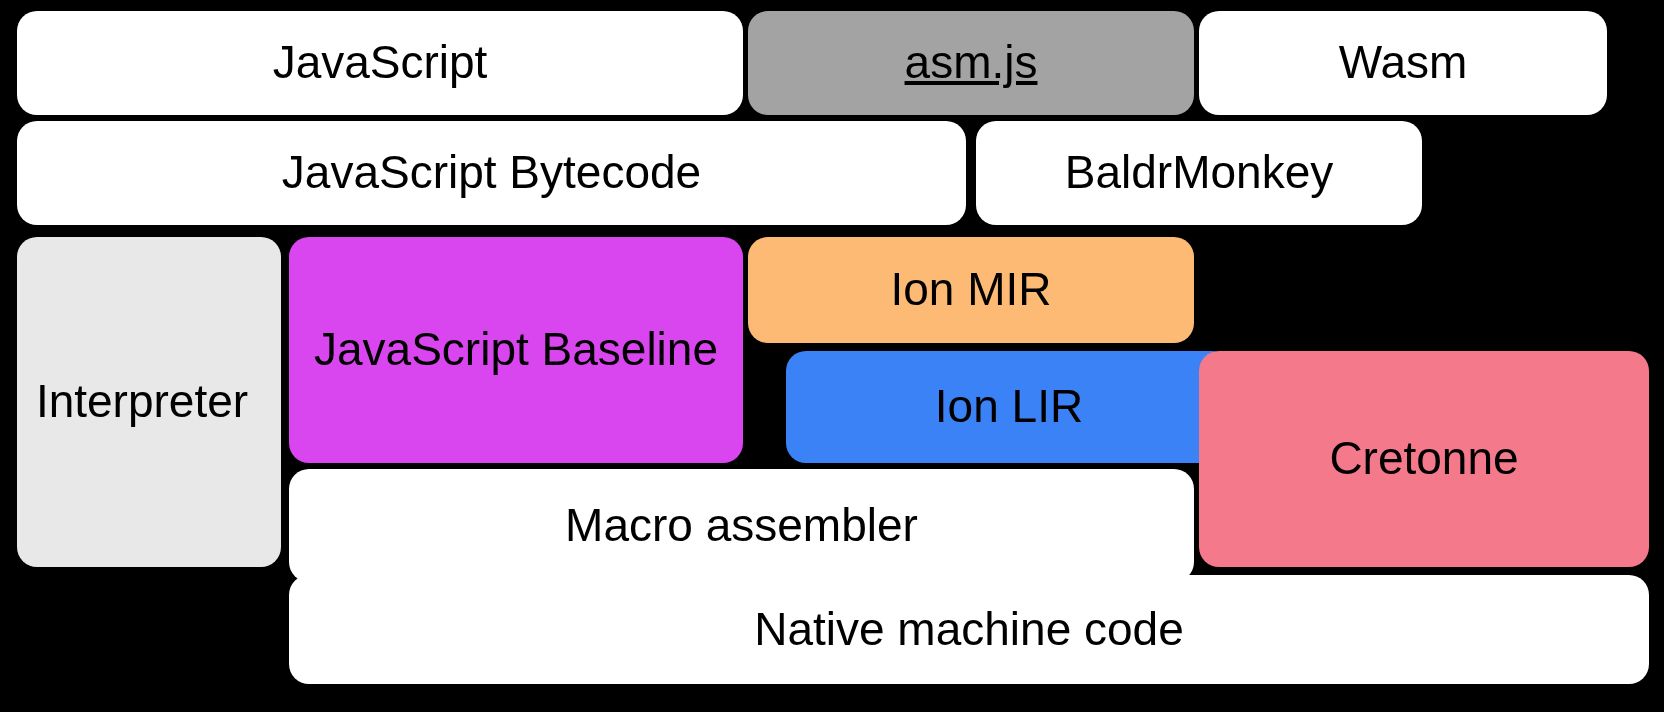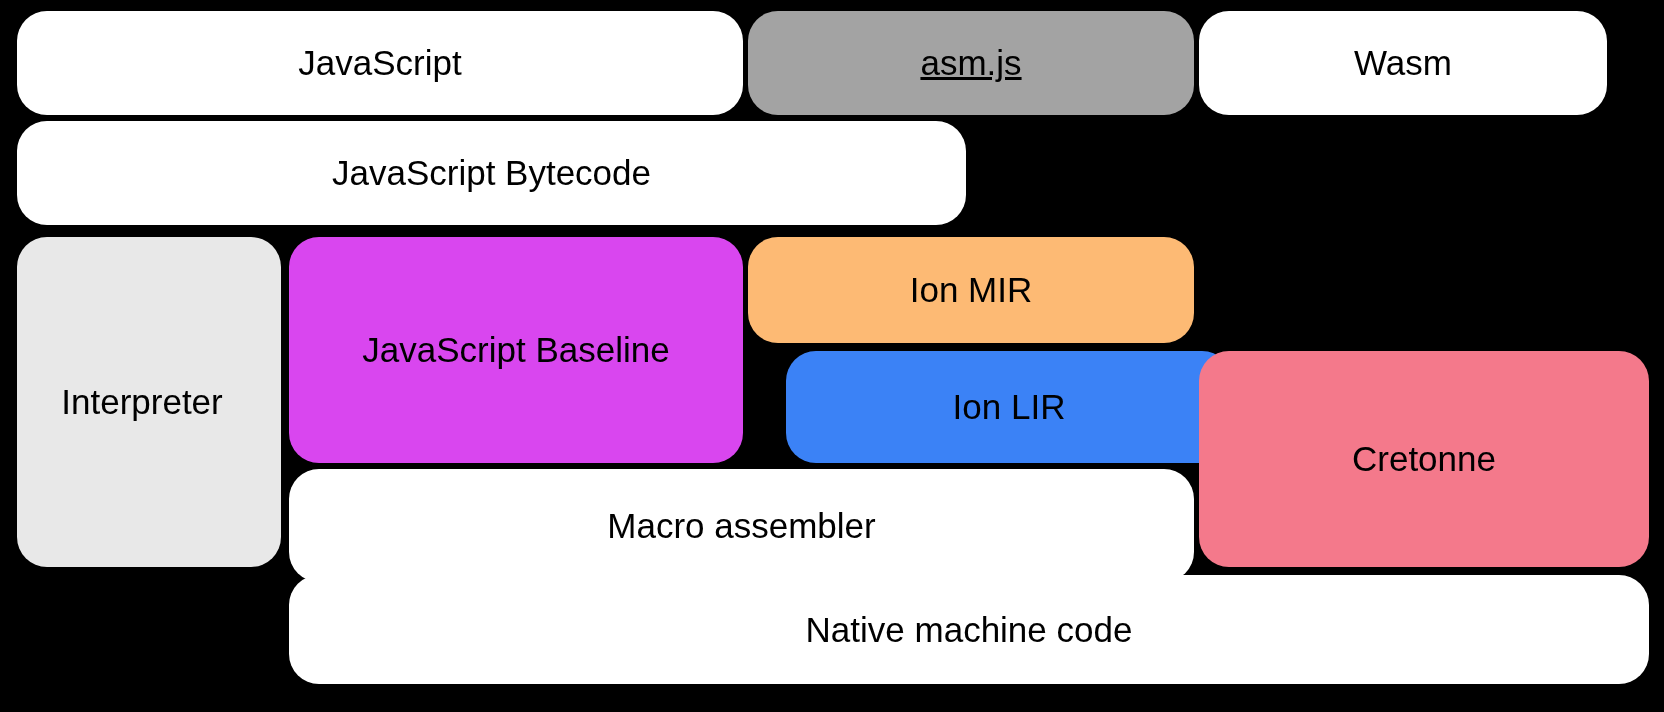--- a/index.html
+++ b/index.html
@@ -11,27 +11,27 @@
     position: relative;
     width: 1664px;
     height: 712px;
     background: #000000;
     font-family: "Liberation Sans", sans-serif;
     overflow: hidden;
   }
   .box {
     position: absolute;
     background: #ffffff;
-    border-radius: 30px;
+    border-radius: 20px;
     display: flex;
     align-items: center;
     justify-content: center;
     text-align: center;
     color: #000000;
-    font-size: 35px;
+    font-size: 46px;
     line-height: 1.2;
     box-sizing: border-box;
     padding: 0 20px;
   }
   
   .b-javascript        { left: 17px;   top: 11px;  width: 726px;  height: 104px; }
   .b-asmjs             { left: 748px;  top: 11px;  width: 446px;  height: 104px; }
   .b-wasm              { left: 1199px; top: 11px;  width: 408px;  height: 104px; }
   
   .b-js-bytecode       { left: 17px;   top: 121px; width: 949px;  height: 104px; }
@@ -51,20 +51,21 @@
 <div class="canvas" style="background: rgb(0, 0, 0);">
 
   <div class="box b-javascript" style="background: rgb(255, 255, 255);">JavaScript</div>
 
   <div class="box b-asmjs" style="background: #a3a3a3; text-decoration: underline;">asm.js</div>
 
   <div class="box b-wasm" style="background: rgb(255, 255, 255);">Wasm</div>
 
   <div class="box b-js-bytecode" style="background: rgb(255, 255, 255);">JavaScript Bytecode</div>
 
+  <div class="box b-baldrmonkey" style="background: rgb(255, 255, 255);">BaldrMonkey</div>
 
   <div class="box b-interpreter" style="background: rgb(232, 232, 232); padding-left: 6px;">Interpreter</div>
 
   <div class="box b-js-baseline" style="background: #d946ef;">JavaScript Baseline</div>
 
   <div class="box b-ion-mir" style="background: #fdba74;">Ion MIR</div>
 
   <div class="box b-ion-lir" style="background: #3b82f6; margin-left: 38px;">Ion LIR</div>
 
   <div class="box b-cretonne" style="background: rgb(244, 121, 139);">Cretonne</div>

